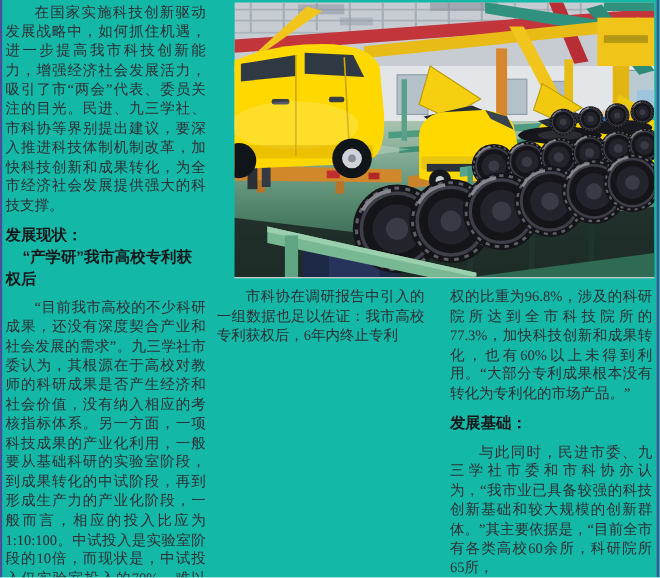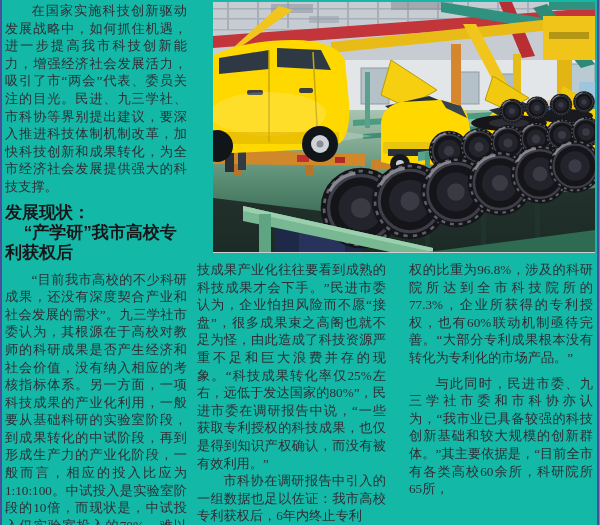--- a/index.html
+++ b/index.html
@@ -11,21 +11,21 @@
   .edge-left{left:0;}
   .edge-right{left:597px;}
   .col{position:absolute;color:#2e2e36;text-align:justify;font-size:13.2px;line-height:17.6px;}
   .col p{margin:0;}
   .indent{text-indent:2em;}
   .col-left{left:5px;top:2px;width:182px;height:523px;overflow:hidden;}
   .col-mid{left:197px;top:261px;width:189px;height:264px;overflow:hidden;}
   .col-right{left:409px;top:261px;width:184px;height:264px;overflow:hidden;}
   .sec-head{
     margin:7px 0 8px;font-family:"Liberation Sans", sans-serif;font-weight:bold;
-    color:#15151a;font-size:17px;line-height:20px;text-align:left;
+    color:#15151a;font-size:14px;line-height:20px;text-align:left;
   }
   .sec-head .sub{text-indent:1.1em;}
   .photo{
     position:absolute;left:213px;top:2px;width:382px;height:250px;overflow:hidden;
     box-shadow:0 1px 0 #cfcfcf;
   }
   .photo svg{display:block;}
 </style>
 </head>
 <body>
@@ -235,24 +235,24 @@
       <g>
         <polygon points="30,204 220,246 220,259 30,219" fill="#78b893"></polygon>
         <polygon points="30,204 220,246 220,250 30,209" fill="#9bd0ae"></polygon>
         <rect x="46" y="212" width="12" height="38" fill="#5fa583"></rect>
         <polygon points="215,250 382,228 382,250" fill="#2f6b52"></polygon>
       </g>
     </svg>
   </div>
 
   <div class="col col-mid">
-    <p>技成果产业化往往要看到成熟的科技成果才会下手。”民进市委认为，企业怕担风险而不愿“接盘”，很多成果束之高阁也就不足为怪，由此造成了科技资源严重不足和巨大浪费并存的现象。“科技成果转化率仅25%左右，远低于发达国家的80%”，民进市委在调研报告中说，“一些获取专利授权的科技成果，也仅是得到知识产权确认，而没有被有效利用。”</p>
     <p class="indent">市科协在调研报告中引入的一组数据也足以佐证：我市高校专利获权后，6年内终止专利</p>
   </div>
 
   <div class="col col-right">
-    <p>权的比重为96.8%，涉及的科研院所达到全市科技院所的77.3%，企业所获得的专利授权，也有60%联动机制亟待完善。“大部分专利成果根本没有转化为专利化的市场产品。”</p>
+    <p>权的比重为96.8%，涉及的科研院所达到全市科技院所的77.3%，加快科技创新和成果转化，也有60%以上未得到利用。“大部分专利成果根本没有转化为专利化的市场产品。”</p>
     <div class="sec-head">
+      <div>发展基础：</div>
     </div>
     <p class="indent">与此同时，民进市委、九三学社市委和市科协亦认为，“我市业已具备较强的科技创新基础和较大规模的创新群体。”其主要依据是，“目前全市有各类高校60余所，科研院所65所，</p>
   </div>
 
 </div>
 
 </body></html>

